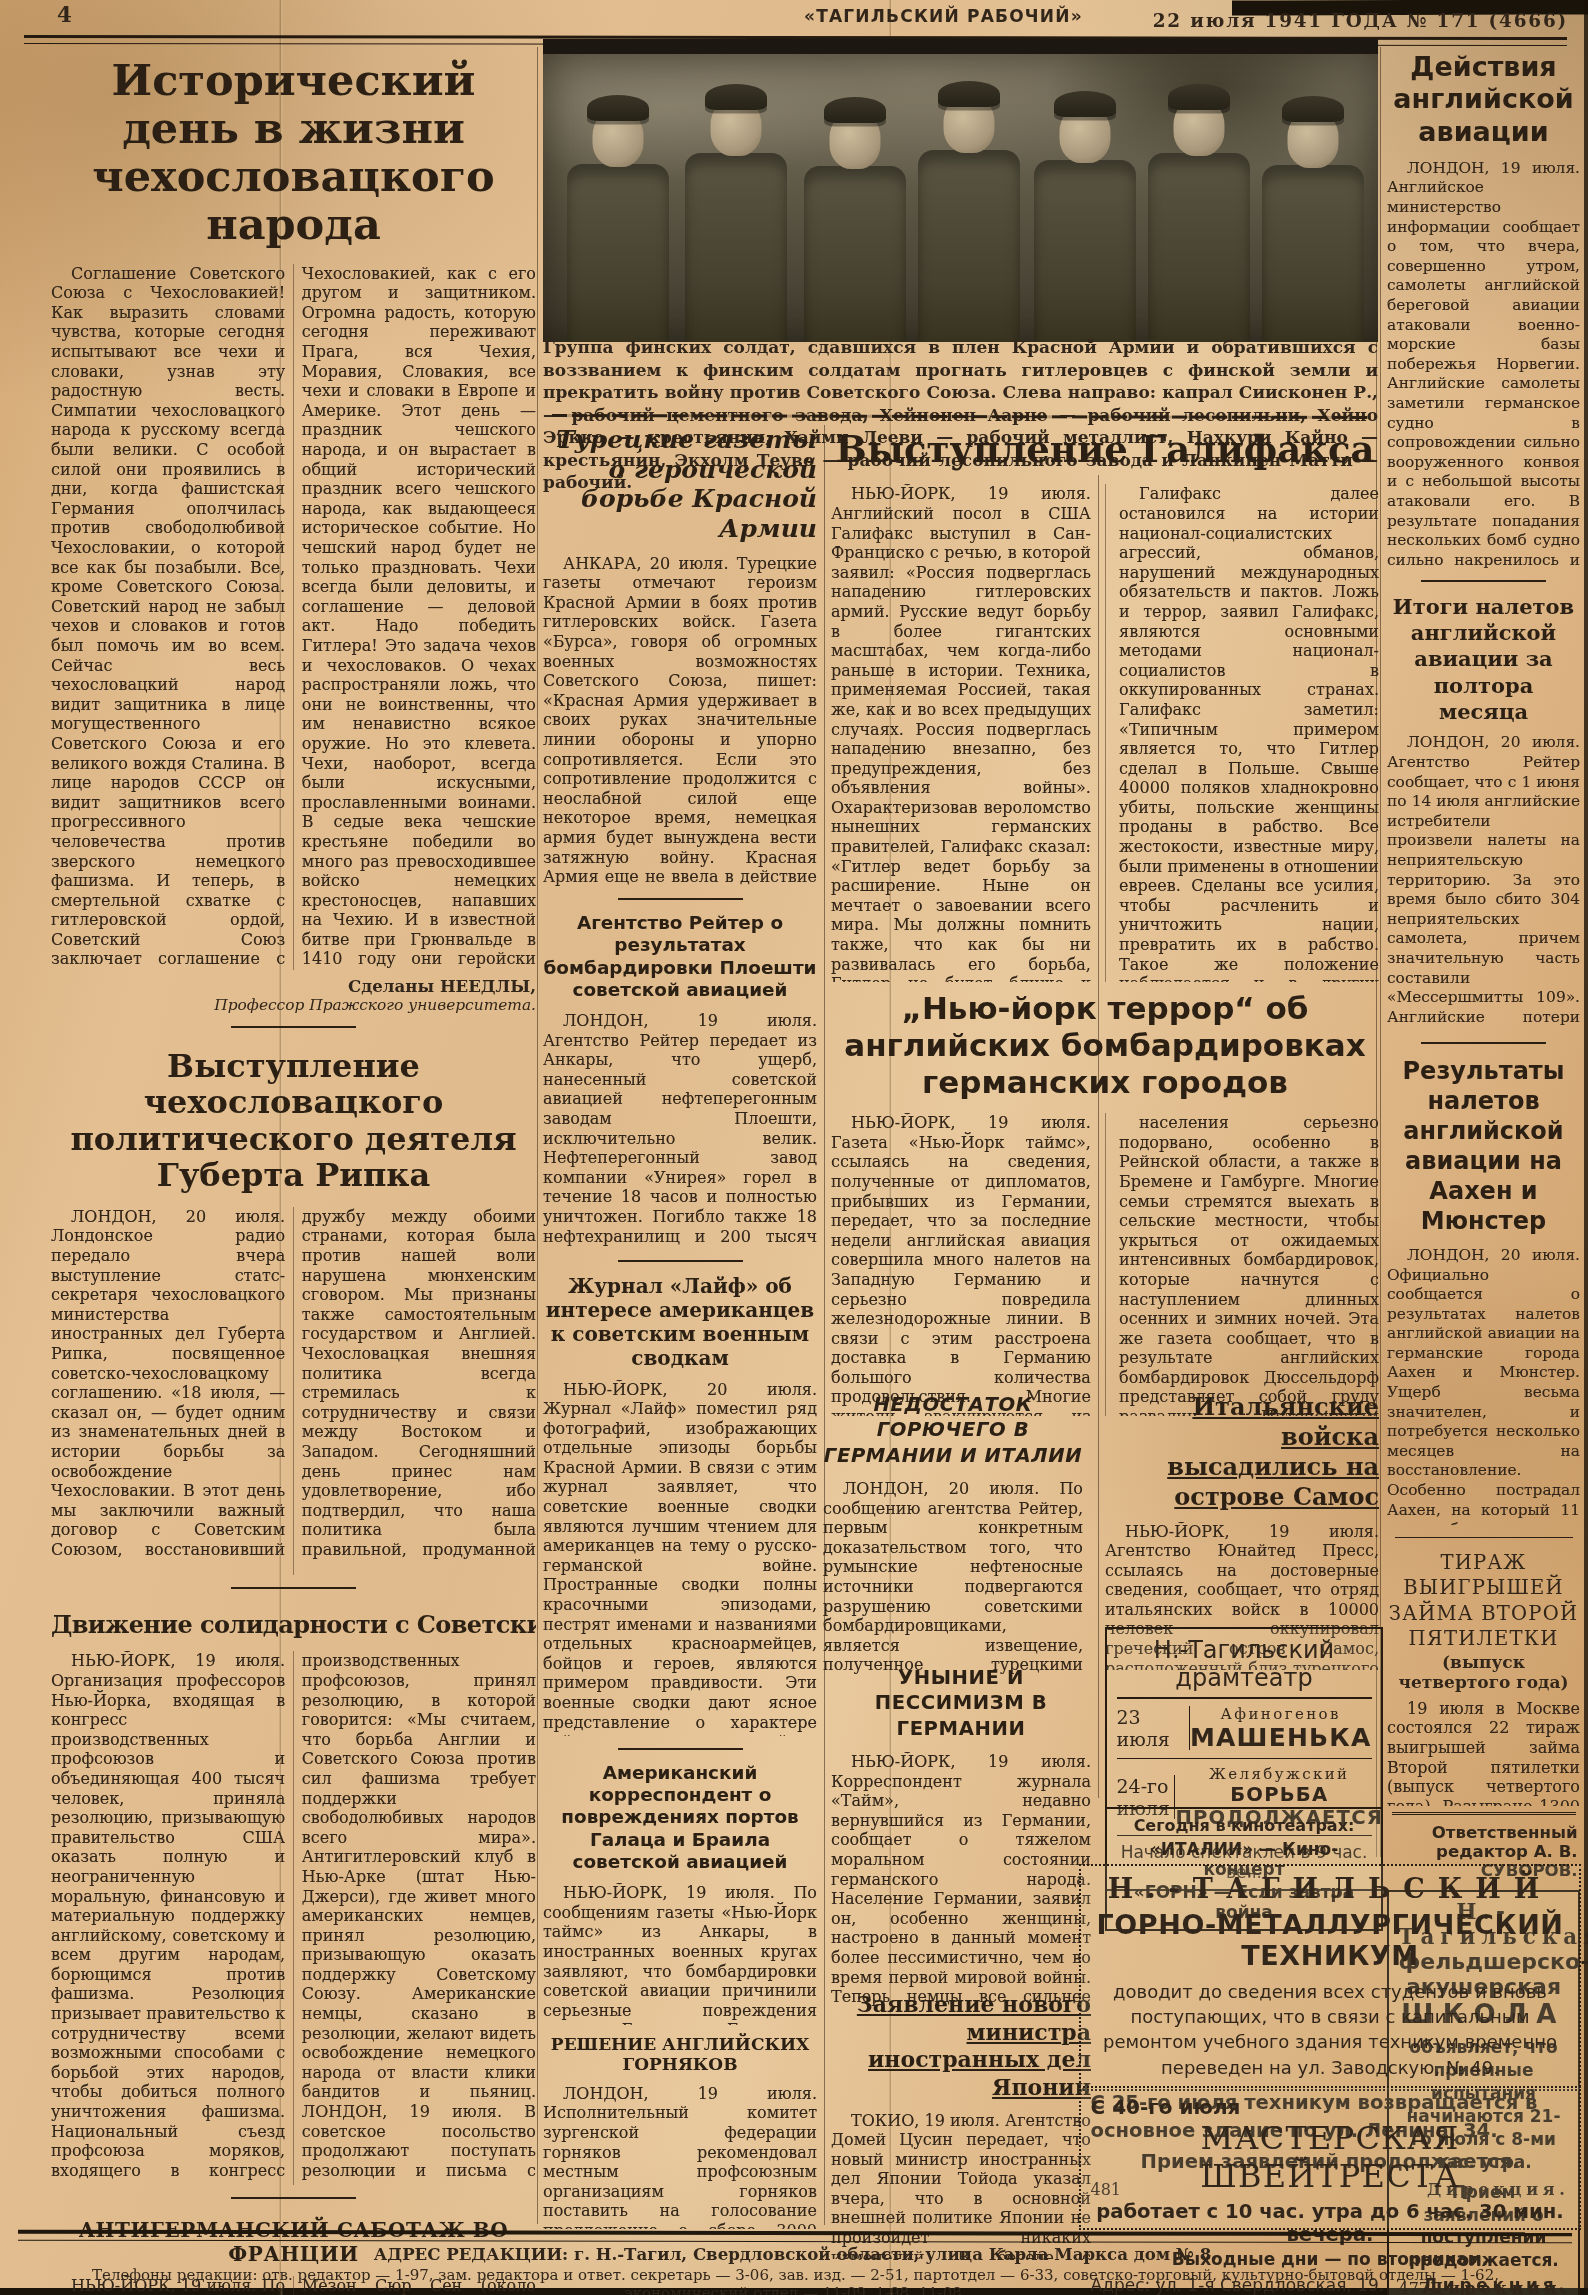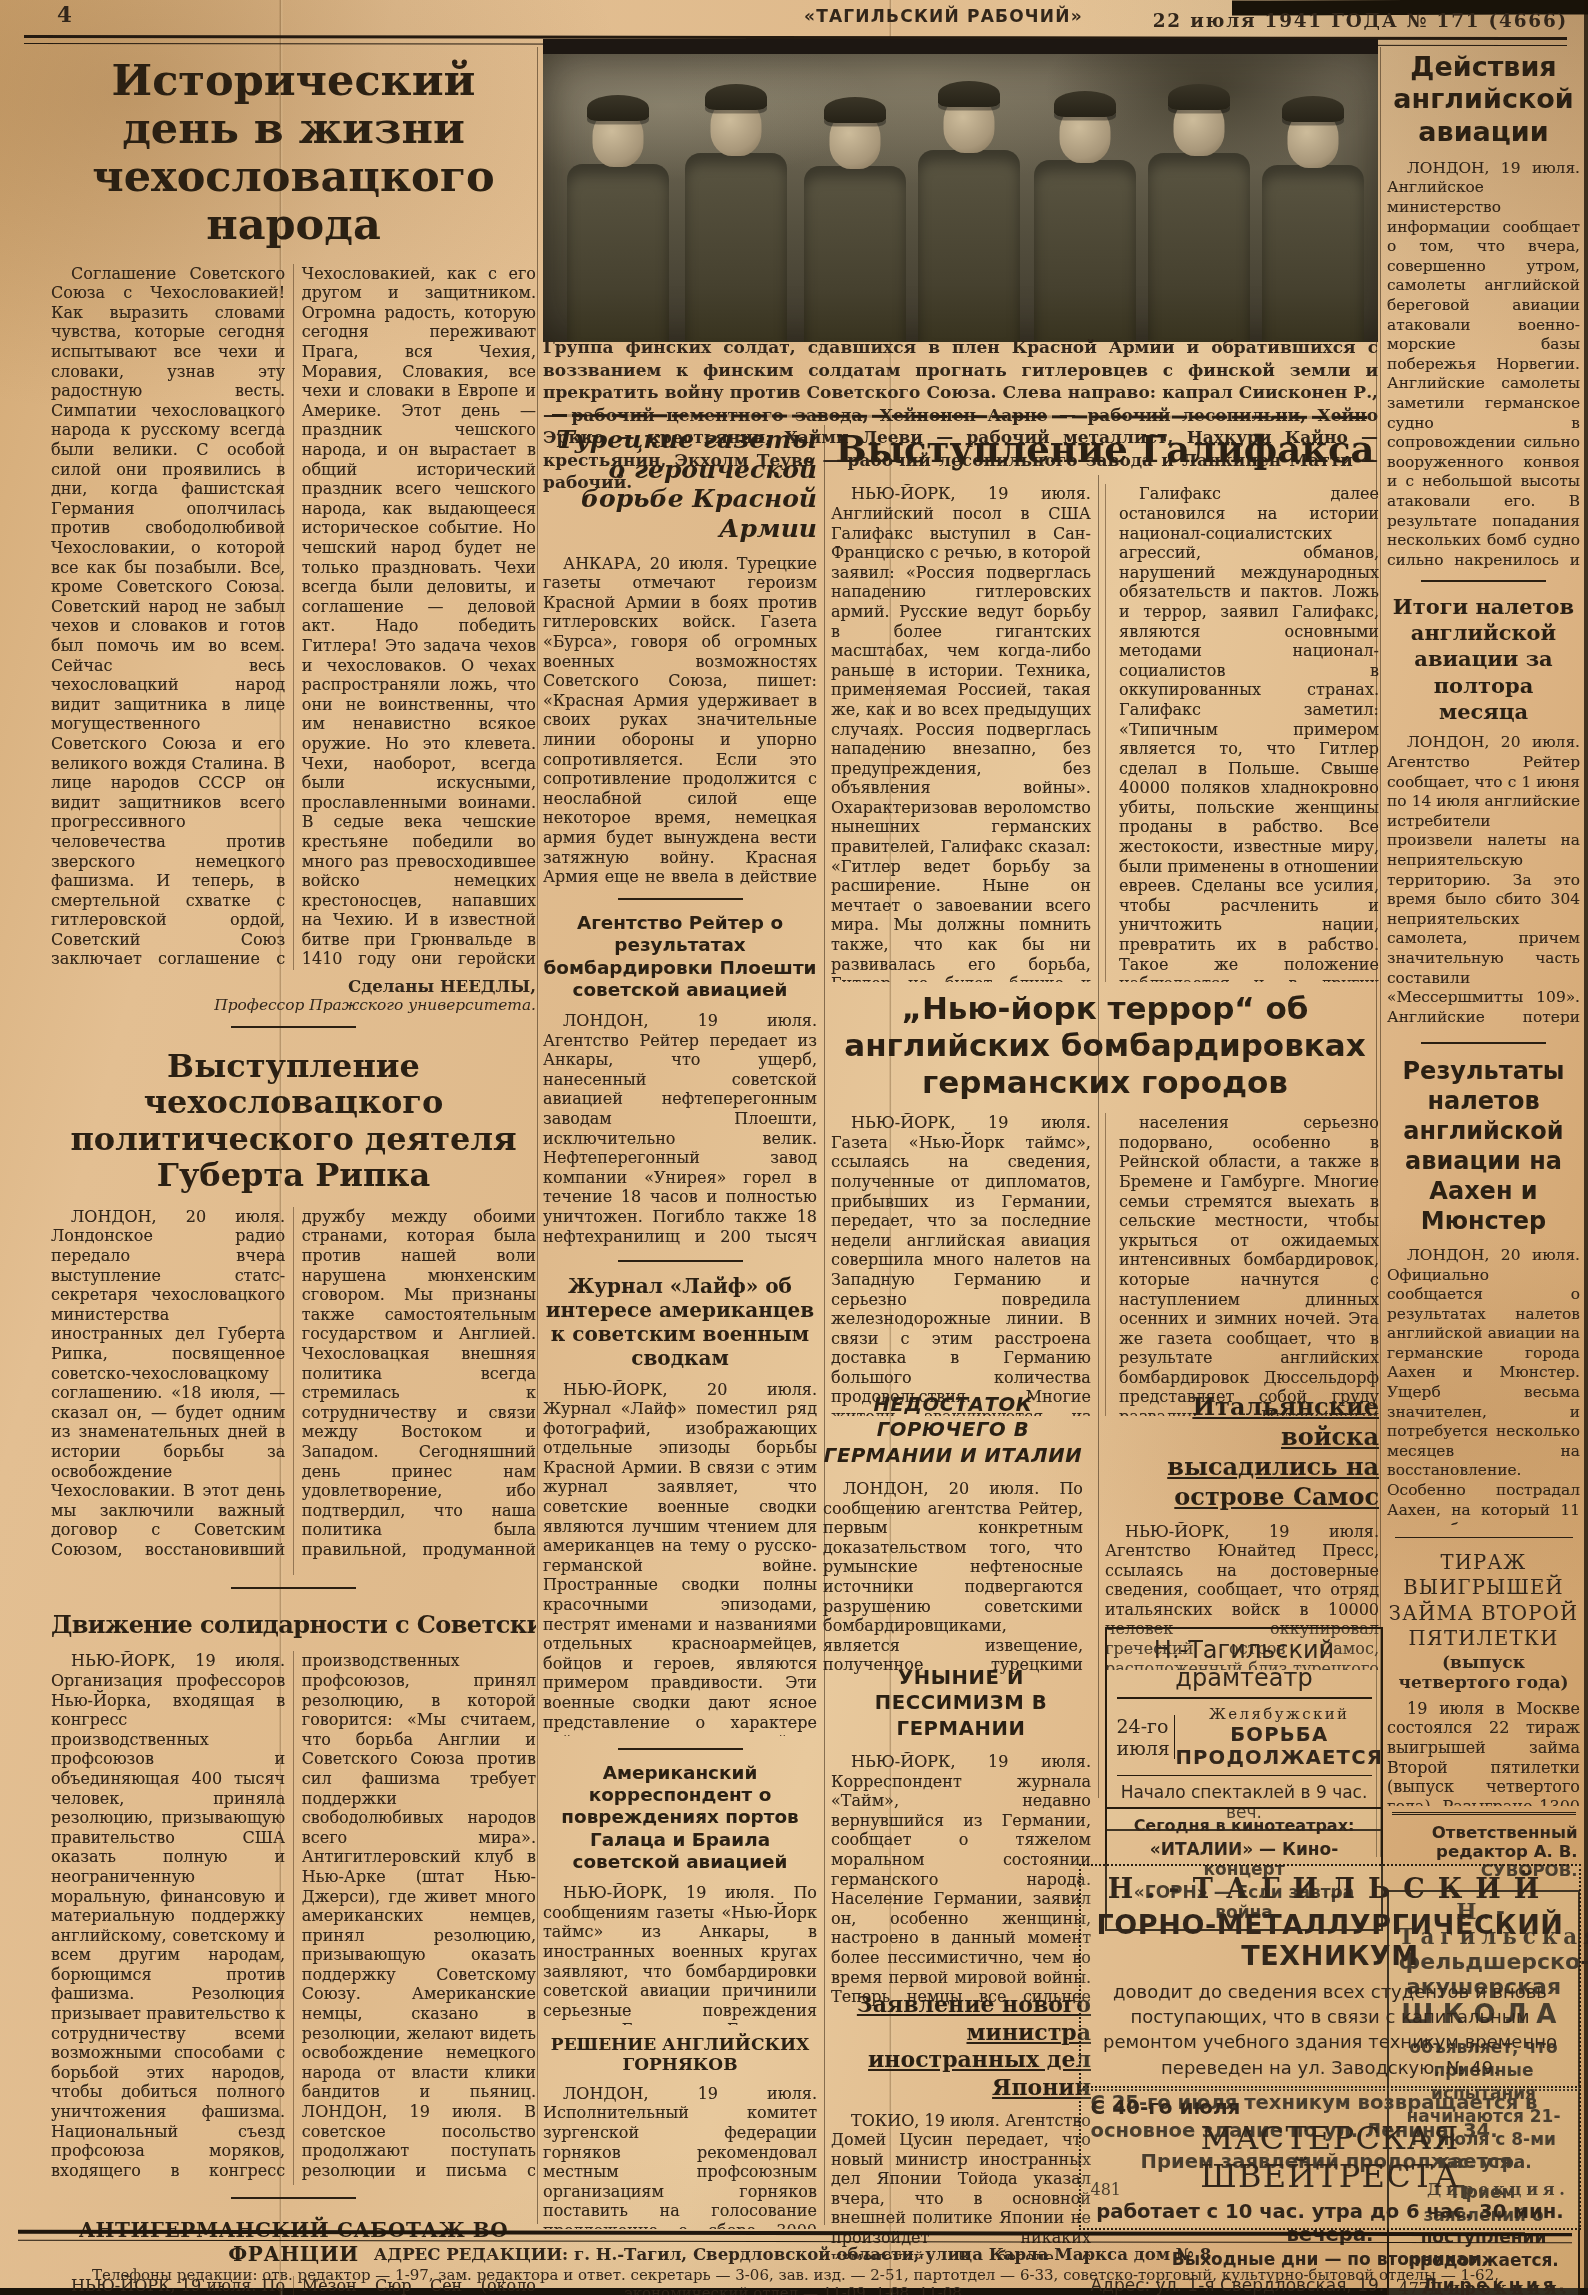--- a/index.html
+++ b/index.html
@@ -229,20 +229,27 @@
     </article>
 
     <article class="cblock art" style="left:288px;top:1566px;width:260px">
       <h3 class="hl-samos" style="font-size:22px">Заявление нового министра иностранных дел Японии</h3>
       <div class="body" style="height:148px">ТОКИО, 19 июля. Агентство Домей Цусин передает, что новый министр иностранных дел Японии Тойода указал вчера, что в основной внешней политике Японии не произойдет никаких изменений. В беседе с представителями печати Тойода заявил: «Я не могу сказать, будет ли политика нового кабинета направлена на улучшение отношений между Японией и США». Тойода признал, что это сложные «естественно установившиеся проблемы». Коснувшись вопроса о взаимоотношениях Японии и США, Тойода заявил, что новый кабинет будет уделять этому вопросу внимание. Однако он ничего не мог сообщить о каких-либо переговорах с Вашингтоном.</div>
     </article>
 
     <div class="cblock adbox" style="left:562px;top:1202px;width:255px">
       <div class="adt-title">Н.-Тагильский драмтеатр</div>
       <div class="adt-row">
+        <div class="adt-date">23 июля</div>
+        <div class="adt-right">
+          <div class="adt-author">Афиногенов</div>
+          <div class="adt-play">МАШЕНЬКА</div>
+        </div>
+      </div>
+      <div class="adt-row">
         <div class="adt-date">24-го июля</div>
         <div class="adt-right">
           <div class="adt-author">Желябужский</div>
           <div class="adt-play small">БОРЬБА ПРОДОЛЖАЕТСЯ</div>
         </div>
       </div>
       <div class="adt-note">Начало спектаклей в 9 час. веч.</div>
     </div>
 
     <div class="cblock adbox" style="left:562px;top:1382px;width:255px">

